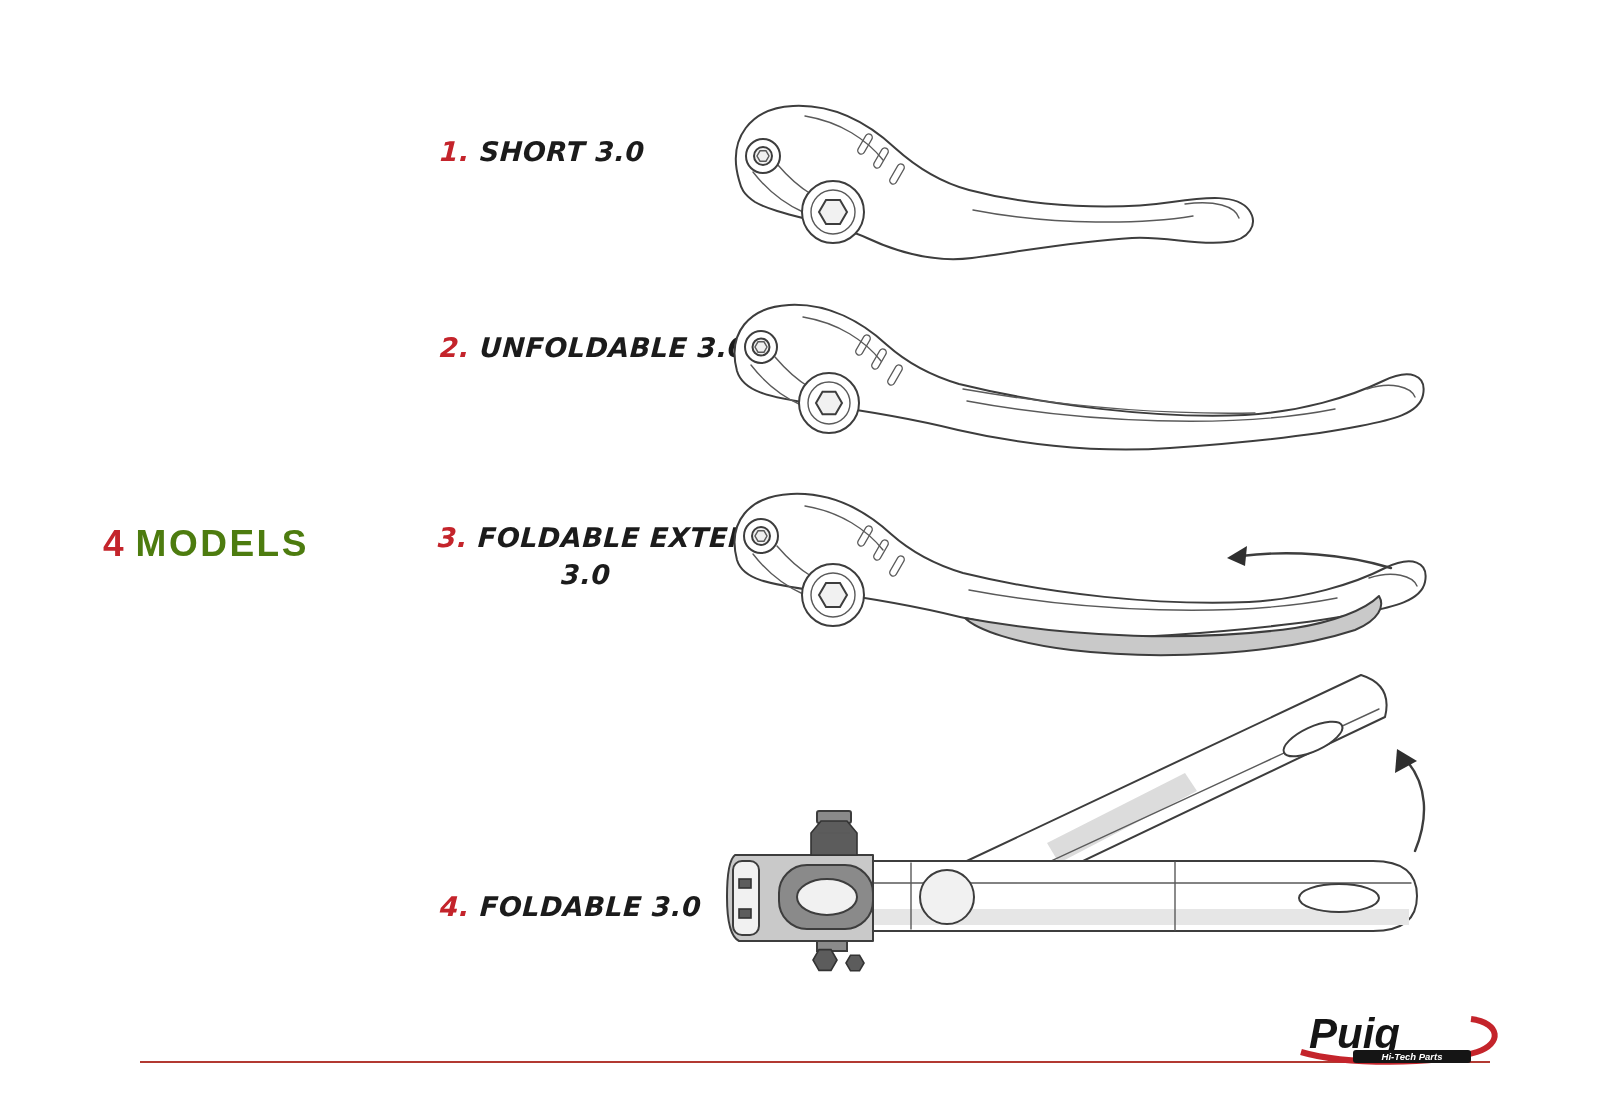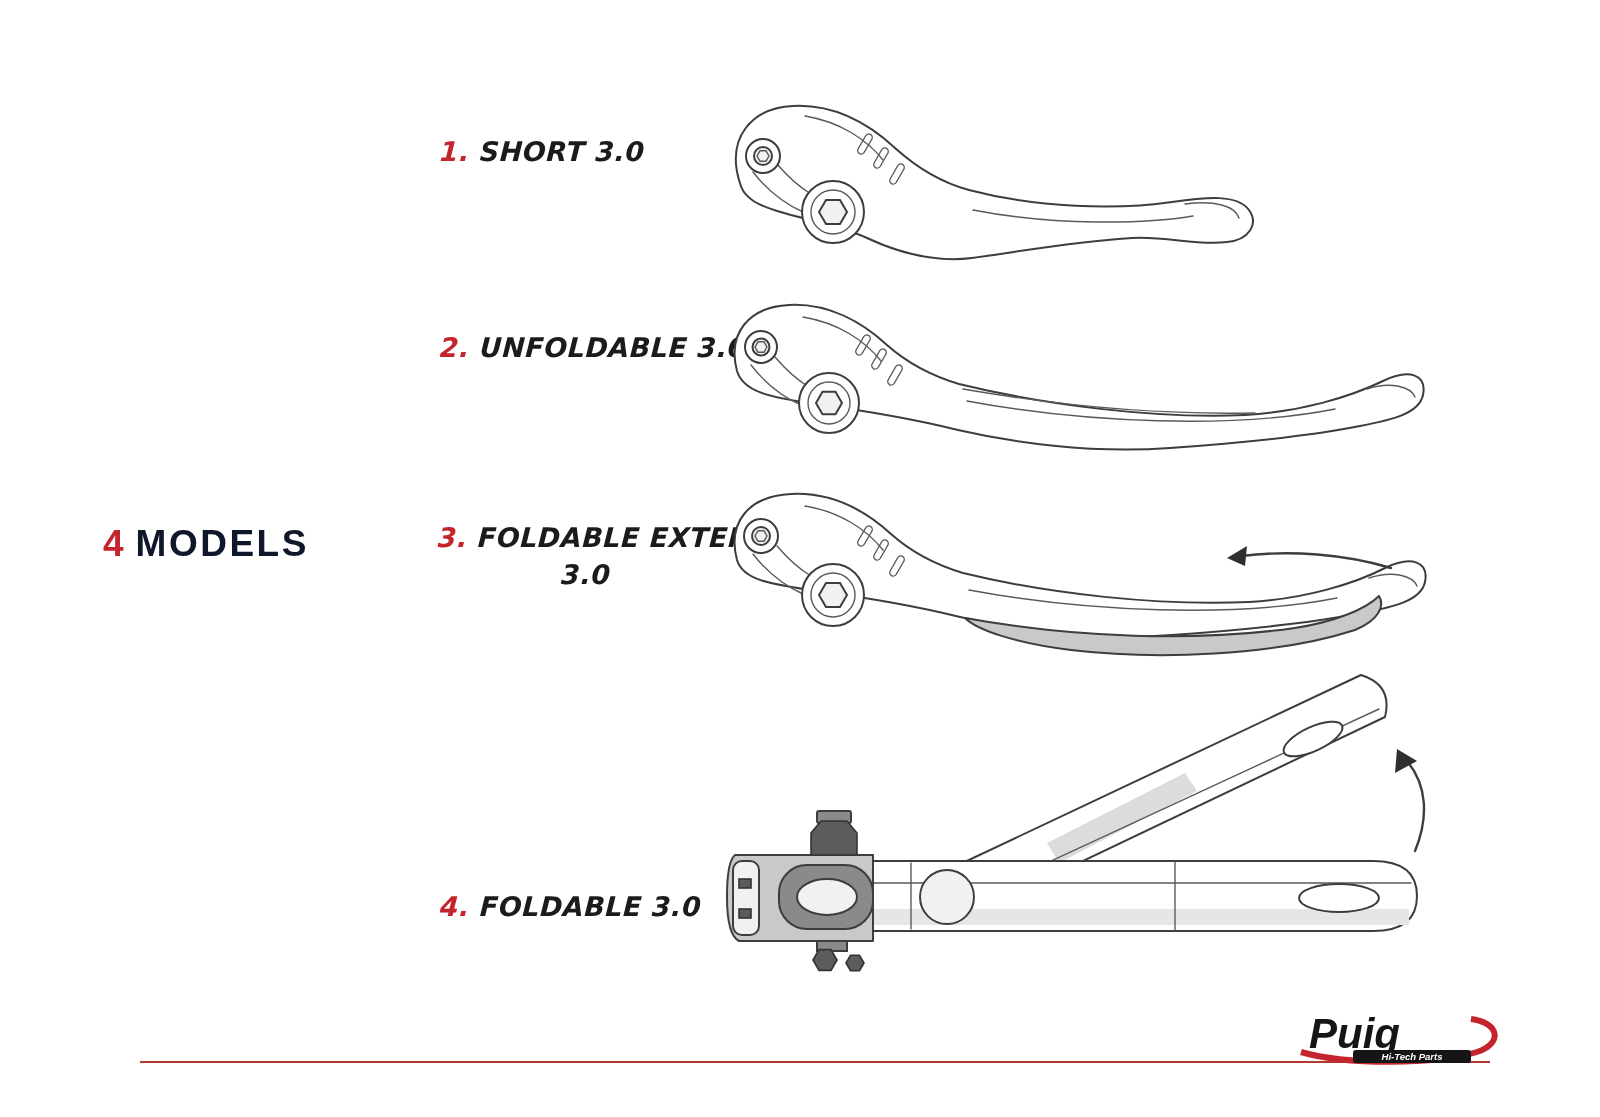--- a/index.html
+++ b/index.html
@@ -15,21 +15,21 @@
   
   .models-heading {
     position:absolute;
     left:103px;
     top:523px;
     font-size:37px;
     font-weight:700;
     white-space:nowrap;
   }
   .models-heading .count { color:#c4242b; padding-right:12px; }
-  .models-heading .word  { color:#0f172a; letter-spacing:2.5px; }
+  .models-heading .word  { color:#4d7c0f; letter-spacing:2.5px; }
 
   
   .model-label {
     position:absolute;
     font-family:"DejaVu Sans", sans-serif;
     font-style:italic;
     font-weight:700;
     font-size:27px;
     color:#1b1b1b;
     letter-spacing:0.5px;

